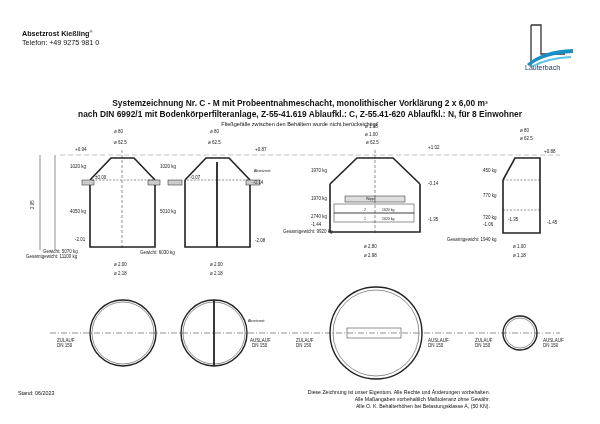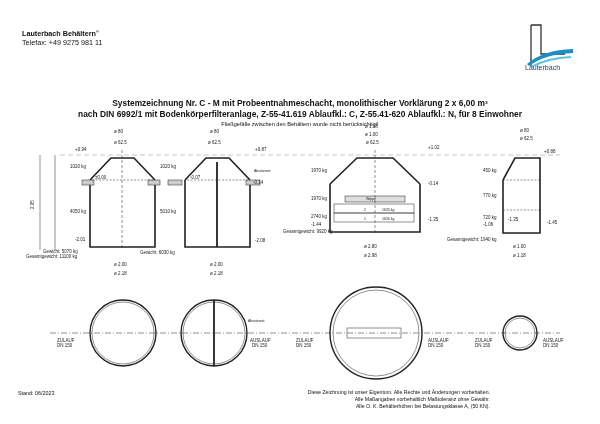--- a/index.html
+++ b/index.html
@@ -12,22 +12,22 @@
   .note { position: absolute; left: 0; top: 121px; width: 600px; text-align: center; font-size: 5.6px; }
   svg.drawing { position: absolute; left: 0; top: 120px; }
   .stand { position: absolute; left: 18px; top: 390px; font-size: 5.4px; }
   .footer { position: absolute; right: 110px; top: 389px; font-size: 5.2px; line-height: 7px; text-align: right; }
   svg text { font-family: "Liberation Sans", sans-serif; }
 </style>
 </head>
 <body>
 
 <div class="company">
-  <div class="name"><span>Lauterbach Behältern</span><sup style="font-size:4px">®</sup></div>
-  <div>Telefax: +49 9275 981 11</div>
+  <div class="name"><span>Absetzrost Kießling</span><sup style="font-size:4px">®</sup></div>
+  <div>Telefon: +49 9275 981 0</div>
 </div>
 
 <svg class="logo" viewBox="0 0 54 50">
   <path d="M8 3 H18 V32 H42" fill="none" stroke="#333" stroke-width="1.3"></path>
   <path d="M8 3 V44" stroke="#333" stroke-width="1.3"></path>
   <path d="M4 42 Q20 28 50 27 L50 31 Q22 32 6 44 Z" fill="#1a8fc4"></path>
   <path d="M8 44 Q24 35 48 34 L48 36 Q26 37 10 45 Z" fill="#5cc2e8"></path>
 </svg>
 <div class="logo-text">Lauterbach</div>
 

